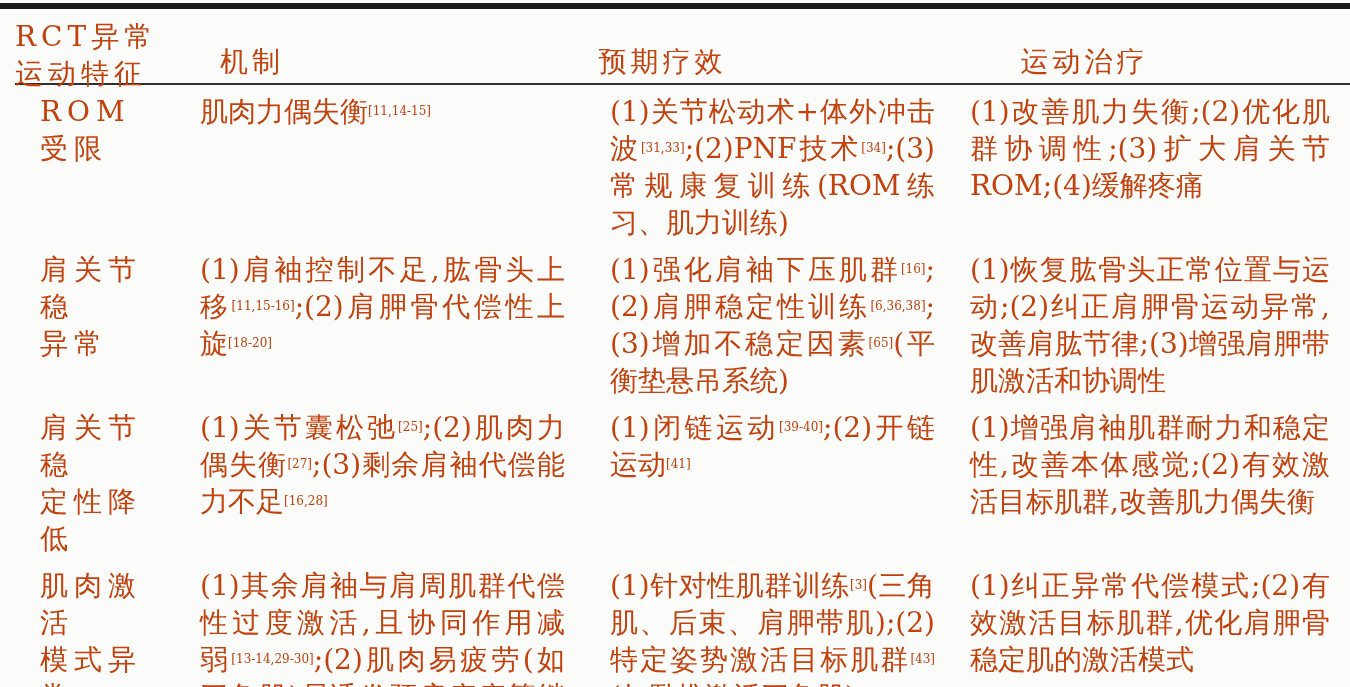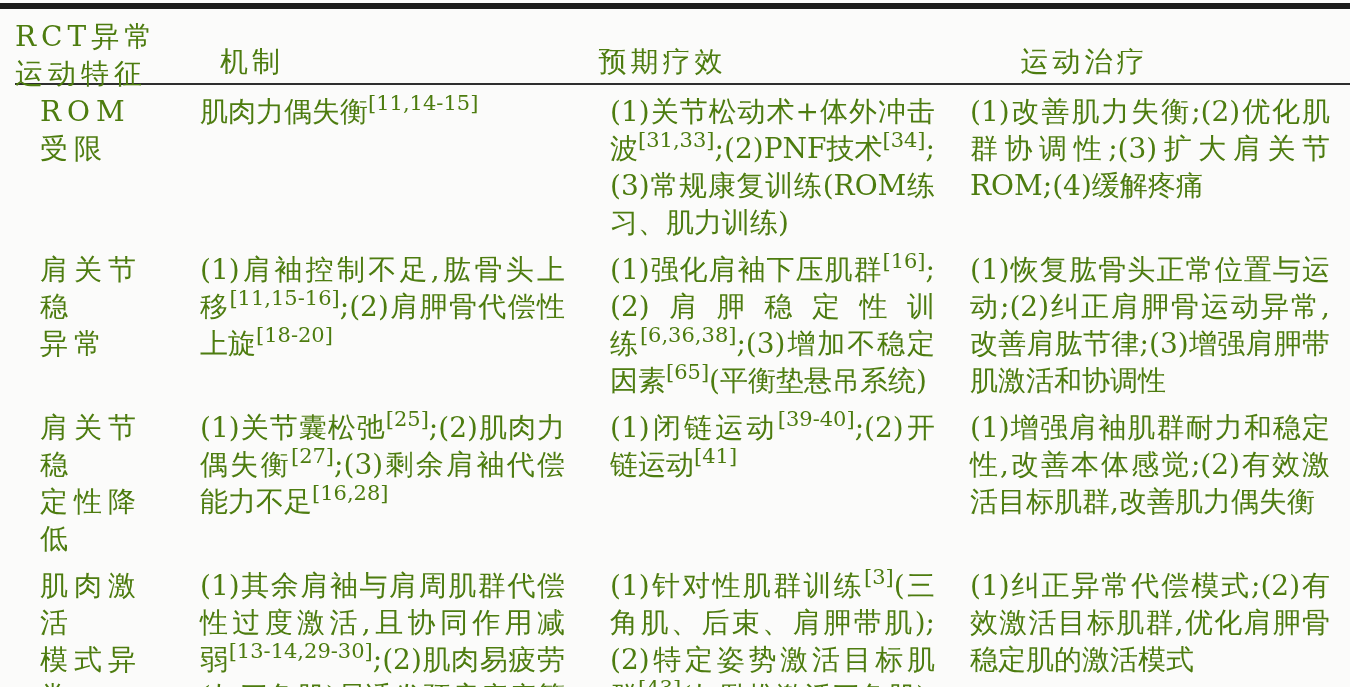--- a/index.html
+++ b/index.html
@@ -3,21 +3,21 @@
 <meta charset="utf-8">
 <style>
   html, body { margin: 0; padding: 0; }
   .page {
     width: 1350px;
     height: 687px;
     box-sizing: border-box;
     background: #fbfbfa;
     padding-top: 3px;
     font-family: "DejaVu Serif", "Liberation Serif", serif;
-    color: #4d7c0f;
+    color: #c2410c;
     overflow: hidden;
   }
   .rct-table {
     width: 1350px;
     box-sizing: border-box;
     border-top: 6px solid #1b1b1b;
     border-bottom: 5px solid #1b1b1b;
     padding-left: 15px;
     overflow: hidden;
     background: #fbfbfa;
@@ -61,21 +61,21 @@
     white-space: pre-line;
     letter-spacing: 5px;
   }
   .th.th-mech   { padding-right: 20px; }
   .th.th-mech .hl { margin-right: 236px; }
   .th.th-ther   { padding-right: 10px; }
   .th.th-ther .hl { margin-right: 116px; }
   .th.th-eff    { padding-right: 10px; }
   .th.th-eff .hl { margin-right: 195px; }
   .cell sup {
-    font-size: 21px;
+    font-size: 12px;
     line-height: 0;
     vertical-align: 0.52em;
     letter-spacing: 0;
   }
   .nb { white-space: nowrap; }
 </style>
 </head>
 <body>
 
 <div class="page">

